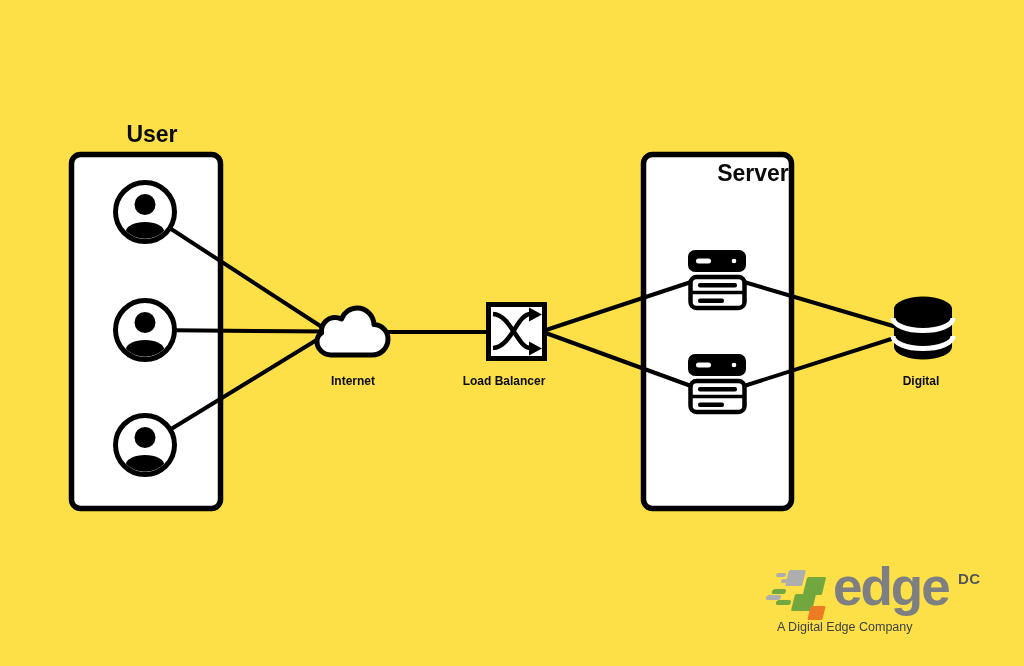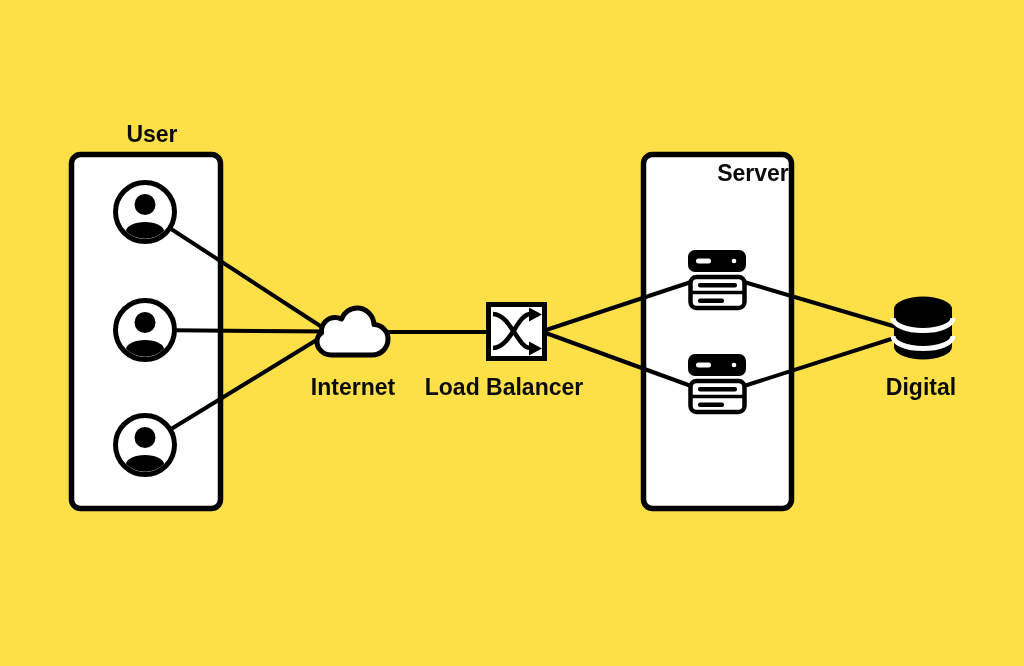--- a/index.html
+++ b/index.html
@@ -6,21 +6,21 @@
   .canvas{
     position:relative;width:1024px;height:666px;background:#fde047;
     font-family:"Liberation Sans",sans-serif;overflow:hidden;
   }
   .canvas svg{position:absolute;left:0;top:0;}
   .lbl{
     position:absolute;transform:translateX(-50%);
     font-weight:700;color:#0b0b0b;white-space:nowrap;line-height:1.1;
   }
   .group-title{font-size:23px;}
-  .node-label{font-size:23px;}
+  .node-label{font-size:12px;}
 
   
   .logo{position:absolute;left:762px;top:558px;width:250px;height:88px;}
   .logo .blk{position:absolute;transform:skewX(-14deg);border-radius:1.5px;}
   .blk-gray{left:25px;top:12px;width:17px;height:16px;background:var(--gray-block);}
   .blk-green-a{left:43px;top:19px;width:19px;height:18px;background:var(--green);}
   .blk-green-b{left:31px;top:36px;width:21px;height:17px;background:var(--green);}
   .blk-orange{left:47px;top:48px;width:15px;height:14px;background:var(--orange);}
   .dash{position:absolute;border-radius:3px;transform:skewX(-14deg);}
   .dash-gray-a{left:14px;top:15px;width:10px;height:4px;background:var(--gray-block);}
@@ -125,14 +125,28 @@
       <path d="M893,336 A30,12.5 0 0 0 953,336" fill="none" stroke="#ffffff" stroke-width="5"></path>
     </g>
   </svg>
 
   <div class="lbl group-title" style="left:152px;top:122px;">User</div>
   <div class="lbl group-title" style="left:753px;top:122px;margin-top:39px;">Server</div>
   <div class="lbl node-label" style="left:353px;top:375px;">Internet</div>
   <div class="lbl node-label" style="left:504px;top:375px;">Load Balancer</div>
   <div class="lbl node-label" style="left:921px;top:375px;">Digital</div>
 
+  <div class="logo">
+    <div class="blk blk-gray"></div>
+    <div class="blk blk-green-a"></div>
+    <div class="blk blk-green-b"></div>
+    <div class="blk blk-orange"></div>
+    <div class="dash dash-gray-a"></div>
+    <div class="dash dash-gray-b"></div>
+    <div class="dash dash-green-1"></div>
+    <div class="dash dash-gray-c"></div>
+    <div class="dash dash-green-2"></div>
+    <div class="brand-word">edge</div>
+    <div class="brand-suffix">DC</div>
+    <div class="tagline">A Digital Edge Company</div>
+  </div>
 
 </div>
 
 </body></html>

